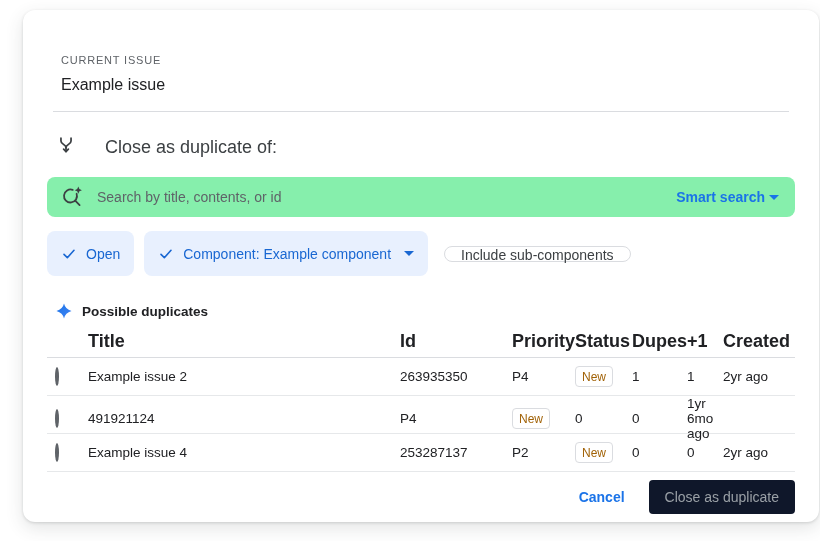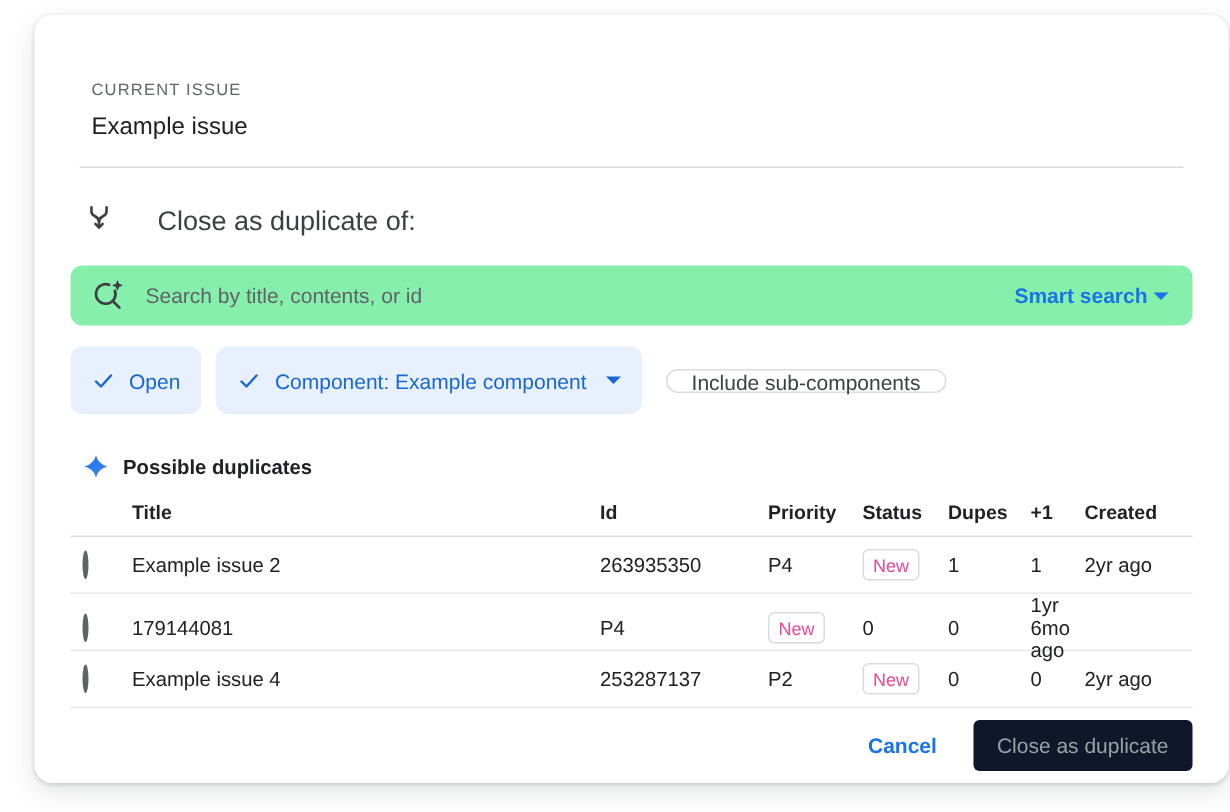--- a/index.html
+++ b/index.html
@@ -39,26 +39,26 @@
   .chip .caret-dn { border-top-color:#1967d2; margin-left:4px; }
   .outline-btn { margin-left:6px; height:16px; padding:0 16px; background:#fff;
     border:1px solid #dadce0; border-radius:17px; color:#3c4043;
     font-family:"Liberation Sans",sans-serif; font-size:14px; font-weight:500; cursor:pointer; }
   
   .dup-hdr { margin-top:26px; display:flex; align-items:center; gap:9px; padding-left:8px;
     font-size:13.5px; font-weight:700; color:#202124; }
   .grid { display:grid; grid-template-columns:33px 312px 112px 63px 57px 55px 36px 1fr;
     align-items:center; padding-left:8px; }
   .grid.head { height:32px; margin-top:6px; border-bottom:1px solid #dadce0;
-    font-size:13px; font-weight:700; color:#202124; }
+    font-size:18px; font-weight:700; color:#202124; }
   .grid.row { height:38px; border-bottom:1px solid #e6e8ea; font-size:13.5px; color:#202124; }
   .radio { width:18px; height:18px; border:2px solid #5f6368; border-radius:50%;
     background:#fff; cursor:pointer; }
   .badge { display:inline-block; border:1px solid #dadce0; border-radius:4px;
-    padding:3px 6px 2px; font-size:12px; color:#ec4899; background:#fff; }
+    padding:3px 6px 2px; font-size:12px; color:#a16207; background:#fff; }
   
   .footer { margin-top:auto; display:flex; justify-content:flex-end; align-items:center;
     gap:10px; padding:0 24px 8px; }
   .text-btn { border:none; background:none; color:#1a73e8; font-family:"Liberation Sans",sans-serif;
     font-size:14px; font-weight:700; padding:8px 14px; cursor:pointer; }
   .disabled-btn { height:34px; padding:0 16px; border:none; border-radius:4px;
     background:#0f172a; color:#9aa0a6; font-family:"Liberation Sans",sans-serif;
     font-size:14px; font-weight:500; }
 </style>
 </head>
@@ -153,21 +153,21 @@
       <span>263935350</span>
       <span>P4</span>
       <span><span class="badge">New</span></span>
       <span>1</span>
       <span>1</span>
       <span>2yr ago</span>
     </div>
 
     <div class="grid row">
       <span><span class="radio"></span></span>
-      <span>179144081</span>
+      <span>491921124</span>
       <span>P4</span>
       <span><span class="badge">New</span></span>
       <span>0</span>
       <span>0</span>
       <span>1yr 6mo ago</span>
     </div>
 
     <div class="grid row">
       <span><span class="radio"></span></span>
       <span>Example issue 4</span>

